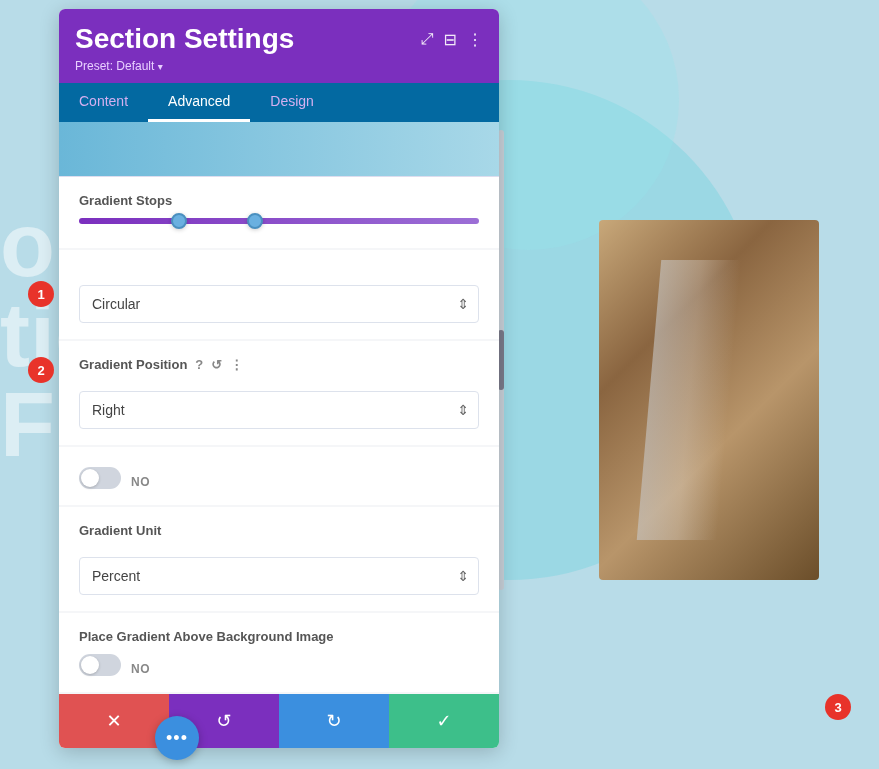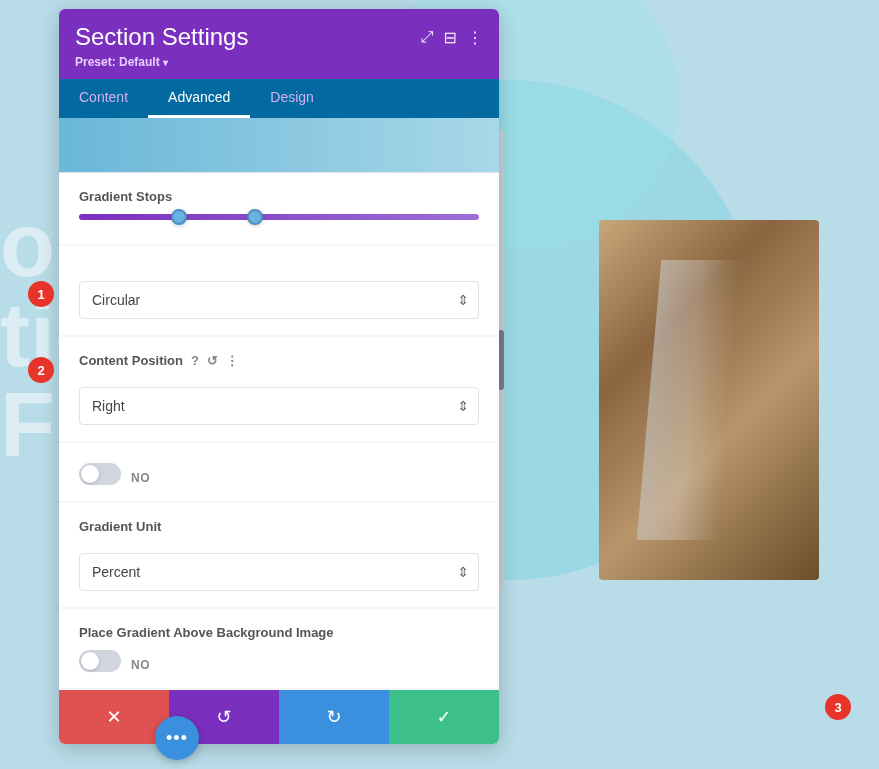--- a/index.html
+++ b/index.html
@@ -105,43 +105,42 @@
       padding: 14px 16px 0 16px;
     }
     .panel-header-top {
       display: flex;
       align-items: center;
       justify-content: space-between;
       margin-bottom: 4px;
     }
     .panel-title {
       color: #fff;
-      font-size: 24px;
-      font-weight: 400;
+      font-size: 28px;
+      font-weight: 700;
     }
     .panel-header-icons {
       display: flex;
       gap: 10px;
       align-items: center;
     }
     .header-icon {
       color: #fff;
       font-size: 16px;
       cursor: pointer;
       opacity: 0.9;
     }
     .panel-preset {
       color: #d4b0f0;
       font-size: 12px;
       margin-bottom: 10px;
       cursor: pointer;
     }
     .panel-preset span {
       color: #e8cfff;
-      font-weight: bold;
     }
     .preset-arrow {
       font-size: 10px;
     }
 
     
     .panel-tabs {
       display: flex;
       background: #0369a1;
     }
@@ -407,21 +406,21 @@
           <option selected="">Circular</option>
           <option>Conic</option>
           <option>Radial</option>
         </select>
         <span class="select-arrow">⇕</span>
       </div>
     </div>
 
     <div class="section">
       <div class="section-label">
-        <span>Content Position</span>
+        <span>Gradient Position</span>
         <div class="label-actions">
           <span class="label-action-icon">?</span>
           <span class="label-action-icon">↺</span>
           <span class="label-action-icon">⋮</span>
         </div>
       </div>
       <div class="select-wrapper">
         <select>
           <option>Left</option>
           <option selected="">Right</option>

